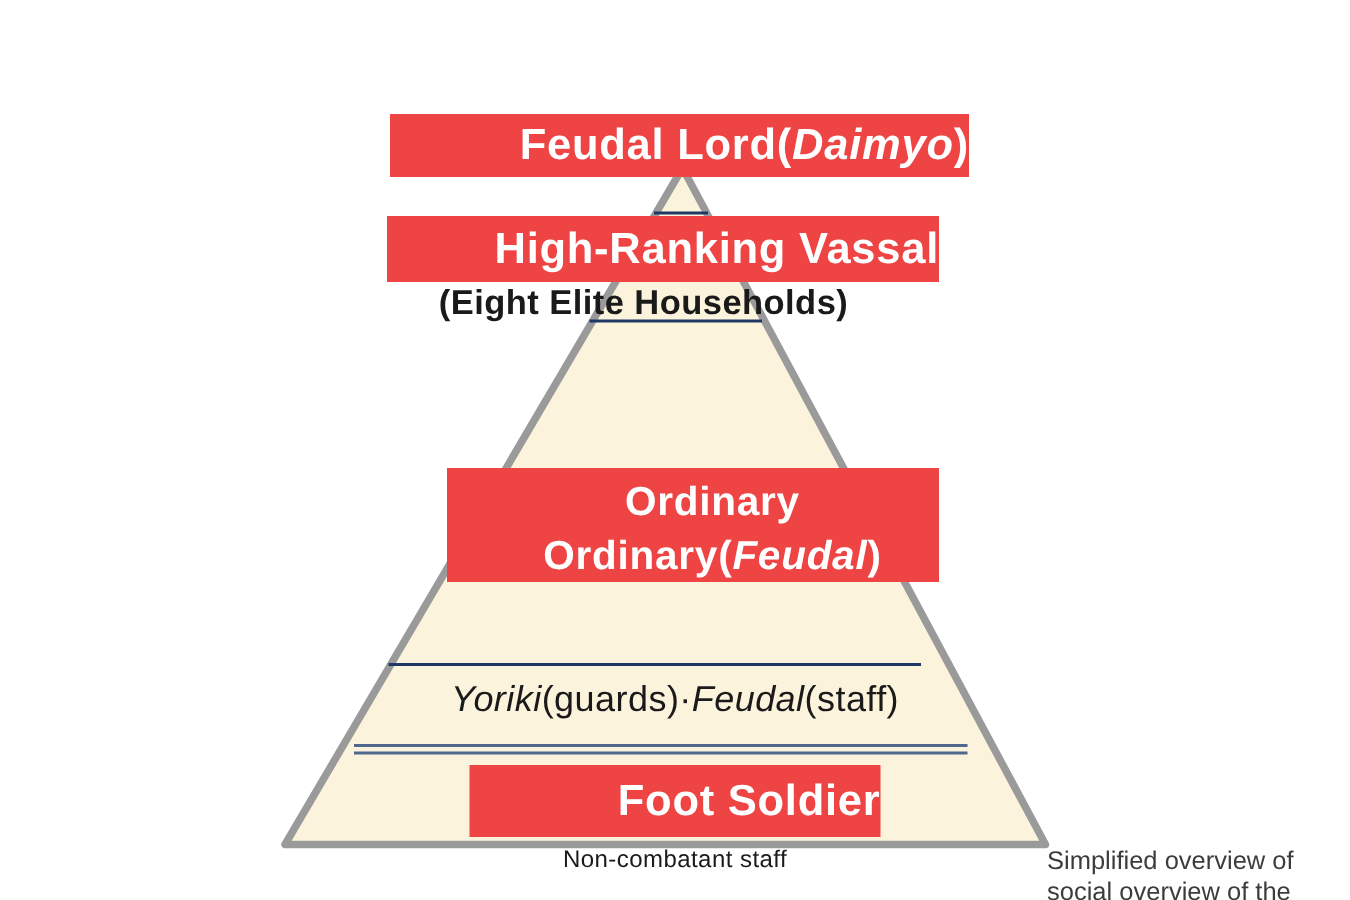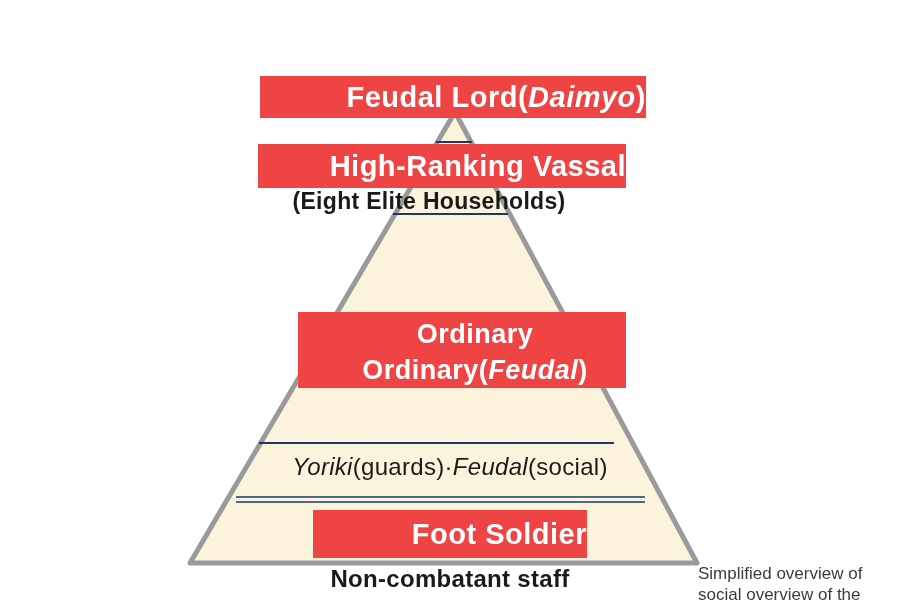--- a/index.html
+++ b/index.html
@@ -37,21 +37,21 @@
   .blacktext {
     position: absolute;
     color: #1a1a1a;
     text-align: center;
     white-space: nowrap;
   }
   .blacktext em { font-style: italic; margin-top: 25px; }
 
   #text-eight-elite   { left: 254px; top: 188px; width: 350px; font-size: 23px; font-weight: bold; letter-spacing: 0.3px; }
   #text-yoriki        { left: 250px; top: 453px; width: 400px; font-size: 24px; letter-spacing: 0.3px; }
-  #text-noncombatant  { left: 300px; top: 565px; width: 300px; font-size: 24px; font-weight: bold; letter-spacing: 0.3px; }
+  #text-noncombatant  { left: 300px; top: 565px; width: 300px; font-size: 16px; font-weight: normal; letter-spacing: 0.3px; }
 
   #side-note {
     position: absolute;
     left: 698px; top: 522px; width: 202px;
     font-size: 17px;
     line-height: 20.5px;
     color: #3c3c3c;
     text-align: left;
     margin-top: 42px;
   }
@@ -81,21 +81,21 @@
   <div class="blacktext" id="text-eight-elite">
     <span>(Eight Elite Households)</span>
   </div>
 
   <div class="banner" id="banner-ordinary">
     <span>Ordinary</span>
     <span><span>Ordinary(</span><em>Feudal</em><span>)</span></span>
   </div>
 
   <div class="blacktext" id="text-yoriki">
-    <span><em>Yoriki</em><span>(guards)·</span><em>Feudal</em><span>(social)</span></span>
+    <span><em>Yoriki</em><span>(guards)·</span><em>Feudal</em><span>(staff)</span></span>
   </div>
 
   <div class="banner" id="banner-foot-soldier">
     <span>Foot Soldier</span>
   </div>
 
   <div class="blacktext" id="text-noncombatant">
     <span>Non-combatant staff</span>
   </div>
 

